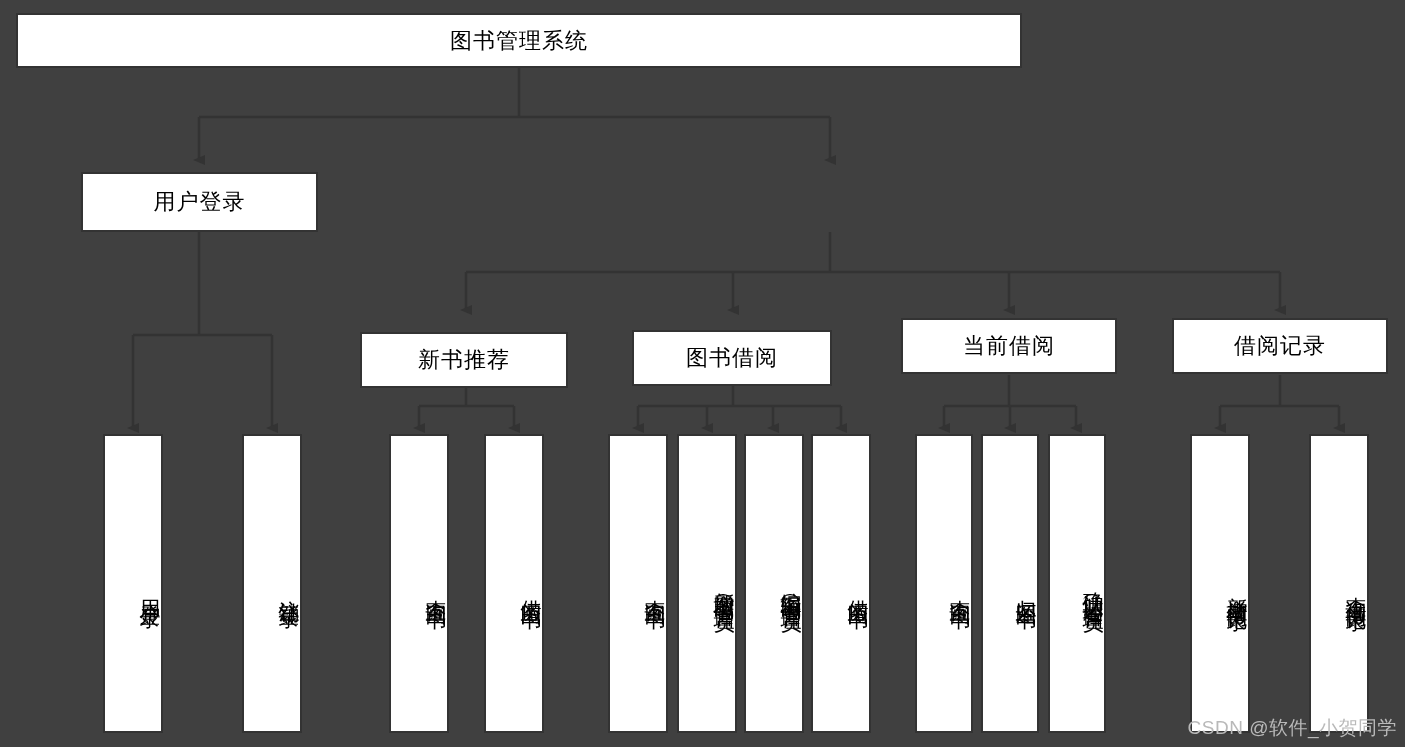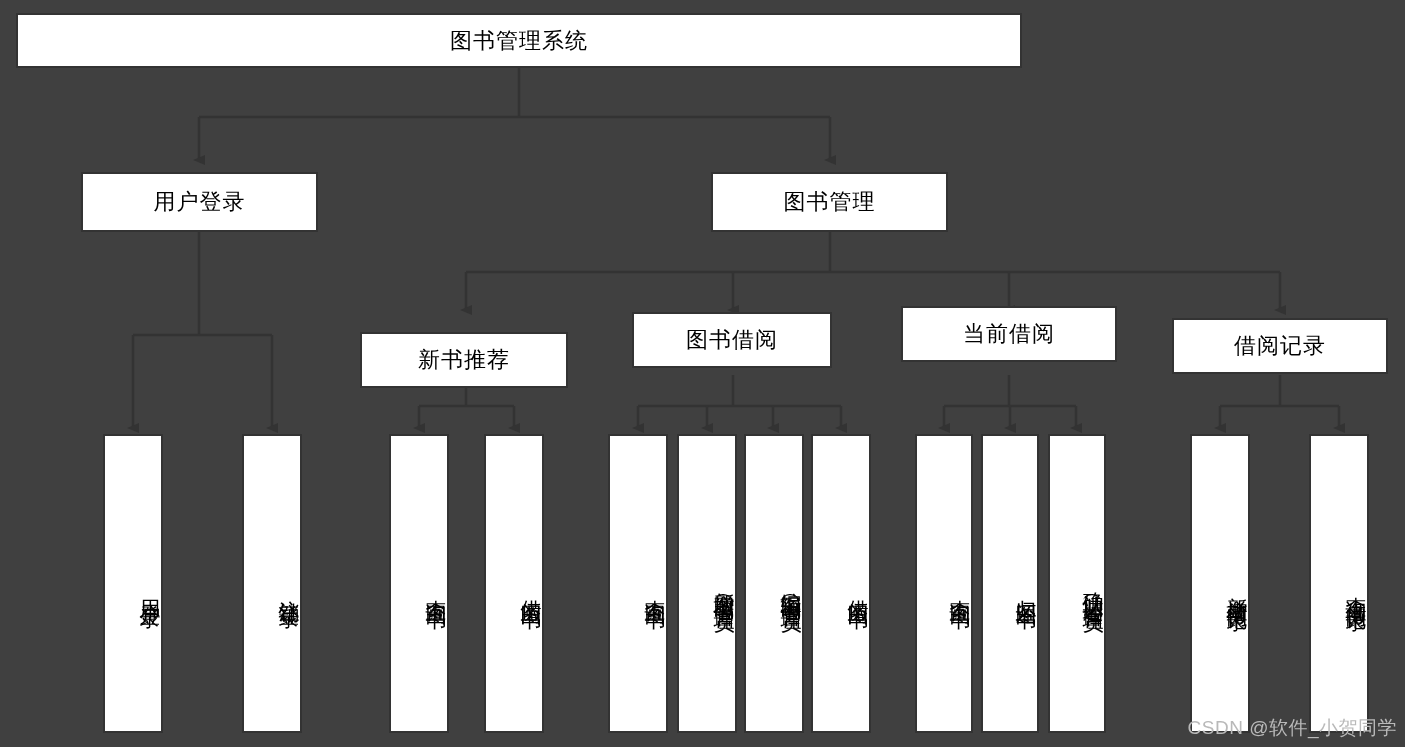--- a/index.html
+++ b/index.html
@@ -122,31 +122,28 @@
     <path d="M1339,406 L1339,428" stroke="#333333" stroke-width="2.5" fill="none" marker-end="url(#arrow)"></path>
   </svg>
 
   <div class="node horiz" style="left:16px; top:13px; width:1006px; height:55px;">
     <span>图书管理系统</span>
   </div>
 
   <div class="node horiz" style="left:81px; top:172px; width:237px; height:60px;">
     <span>用户登录</span>
   </div>
-  <div class="node horiz" style="left:711px; top:172px; width:237px; height:60px;">
-    <span>图书管理</span>
-  </div>
 
   <div class="node horiz" style="left:360px; top:332px; width:208px; height:56px;">
     <span>新书推荐</span>
   </div>
-  <div class="node horiz" style="left:632px; top:312px; width:200px; height:56px;">
+  <div class="node horiz" style="left:632px; top:330px; width:200px; height:56px;">
     <span>图书借阅</span>
   </div>
-  <div class="node horiz" style="left:901px; top:306px; width:216px; height:56px;text-align:center;">
+  <div class="node horiz" style="left:901px; top:318px; width:216px; height:56px;text-align:center;">
     <span>当前借阅</span>
   </div>
   <div class="node horiz" style="left:1172px; top:318px; width:216px; height:56px;">
     <span>借阅记录</span>
   </div>
 
   <div class="node vert" style="left:103px; top:434px; width:60px; height:299px;">
     <span class="vlabel">用户登录</span>
   </div>
   <div class="node vert" style="left:242px; top:434px; width:60px; height:299px;">

